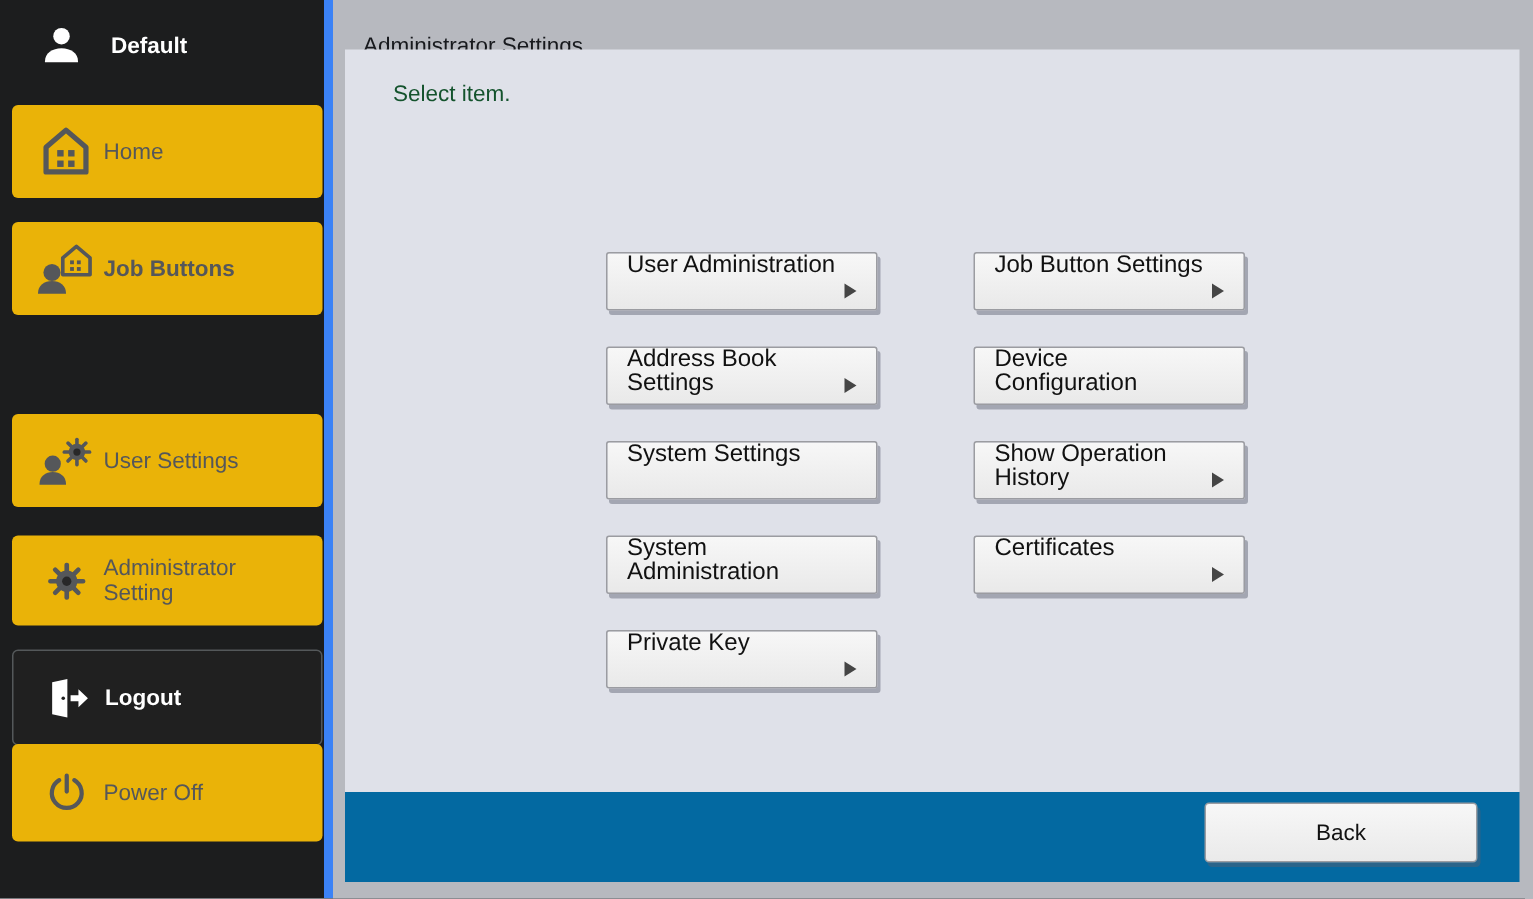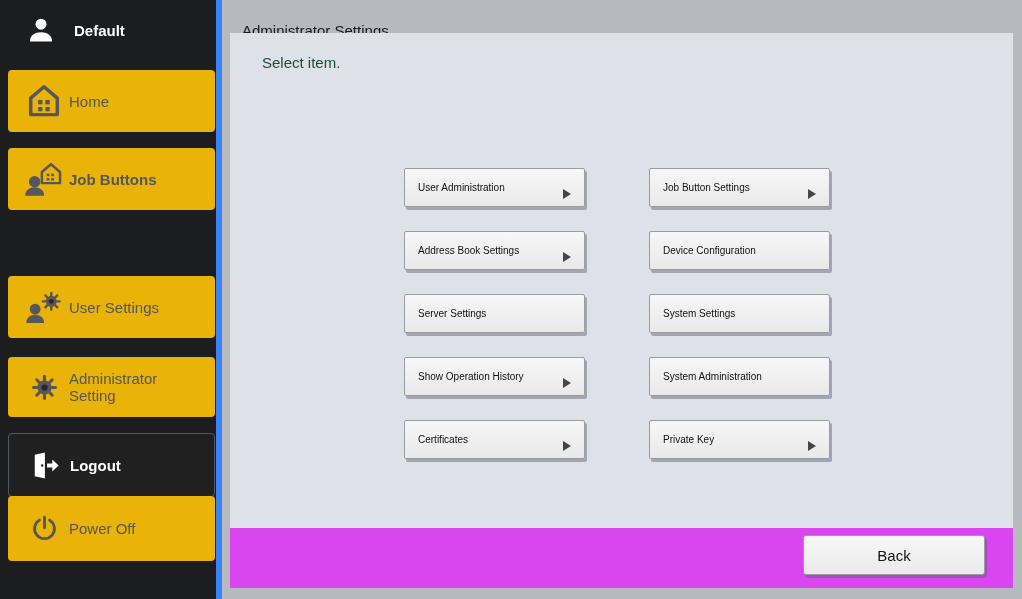--- a/index.html
+++ b/index.html
@@ -20,27 +20,27 @@
   .side-item.active .side-label{font-weight:700;}
 
   
   .main{position:absolute;left:222px;top:0;width:800px;height:599px;background:#b7b9bf;}
   .page-title{position:absolute;left:20px;top:22px;font-size:15px;color:#17191d;}
   .panel{position:absolute;left:8px;top:33px;width:783px;height:555px;display:flex;flex-direction:column;}
   .content{position:relative;flex:1;background:#dfe1e9;}
   .prompt{position:absolute;left:32px;top:21px;font-size:15px;color:#14532d;}
   .grid{position:absolute;left:174px;top:135px;display:grid;
         grid-template-columns:181px 181px;grid-auto-rows:39px;column-gap:64px;row-gap:24px;}
-  .set-btn{position:relative;display:flex;align-items:center;text-align:left;
-           padding:0 24px 0 13px;font-size:10px;line-height:16px;color:#111111;
+  .set-btn{position:relative;display:flex;align-items:flex-start;text-align:left;
+           padding:0 24px 0 13px;font-size:16px;line-height:16px;color:#111111;
            background:linear-gradient(#f7f7f7,#e9e9e9);border:1px solid #9b9ca1;border-radius:2px;
            box-shadow:2px 3px 0 rgba(90,95,110,0.45);cursor:pointer;}
   .arrow{position:absolute;right:13px;bottom:7px;width:0;height:0;
          border-left:8px solid #454545;border-top:5px solid transparent;border-bottom:5px solid transparent;}
-  .footer{position:relative;height:60px;background:#d946ef;}
+  .footer{position:relative;height:60px;background:#0369a1;}
   .back-btn{position:absolute;right:28px;top:7px;width:182px;height:40px;
             font-size:15px;color:#111111;background:linear-gradient(#f7f7f7,#eaeaea);
             border:1px solid #9b9ca1;border-radius:3px;box-shadow:2px 3px 0 rgba(90,95,110,0.45);cursor:pointer;}
   svg{display:block;}
 </style>
 </head>
 <body>
 
 <div class="screen">
 
@@ -162,23 +162,20 @@
               <span class="arrow"></span>
             </button>
             <button class="set-btn">
               <span class="set-label">Address Book Settings</span>
               <span class="arrow"></span>
             </button>
             <button class="set-btn">
               <span class="set-label">Device Configuration</span>
             </button>
             <button class="set-btn">
-              <span class="set-label">Server Settings</span>
-            </button>
-            <button class="set-btn">
               <span class="set-label">System Settings</span>
             </button>
             <button class="set-btn">
               <span class="set-label">Show Operation History</span>
               <span class="arrow"></span>
             </button>
             <button class="set-btn">
               <span class="set-label">System Administration</span>
             </button>
             <button class="set-btn">

